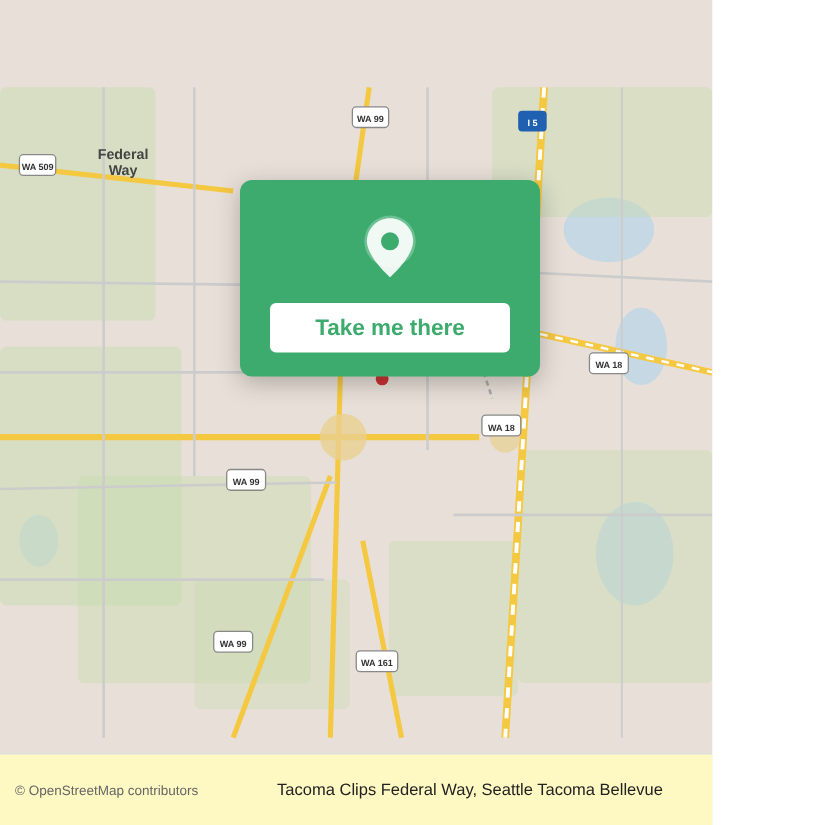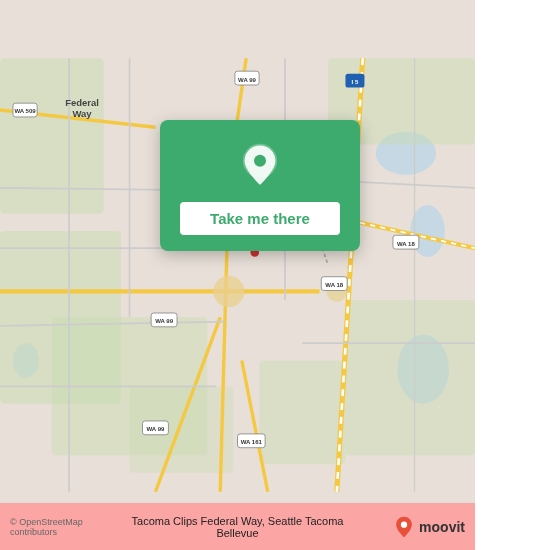--- a/index.html
+++ b/index.html
@@ -62,21 +62,21 @@
       width: 100%;
       text-align: center;
     }
 
     
     #bottom-bar {
       position: absolute;
       bottom: 0;
       left: 0;
       width: 100%;
-      background: #fca5a5;
+      background: #fef9c3;
       height: 48px;
       display: flex;
       align-items: center;
       padding: 0 10px;
       border-top: 1px solid #ddd;
       z-index: 20;
     }
 
     #copyright {
       font-size: 10px;
@@ -205,22 +205,14 @@
     </svg>
 
     <button id="take-me-there-btn">Take me there</button>
   </div>
 
   <div id="bottom-bar">
     <span id="copyright" style="font-size:9px; color:#666;">© OpenStreetMap contributors</span>
 
     <span id="location-info" style="font-size:11px; color:#222; font-weight:500; flex:2; text-align:center;">Tacoma Clips Federal Way, Seattle Tacoma Bellevue</span>
 
-    <div id="moovit-logo" style="display:flex; align-items:center; gap:4px; flex:1; justify-content:flex-end;">
-
-      <svg width="22" height="22" viewBox="0 0 22 28" xmlns="http://www.w3.org/2000/svg">
-        <path d="M11 1 C5.5 1 1 5.5 1 11 C1 18 11 27 11 27 C11 27 21 18 21 11 C21 5.5 16.5 1 11 1Z" fill="#e8503a"></path>
-        <circle cx="11" cy="11" r="4" fill="white"></circle>
-      </svg>
-      <span style="font-size:14px; font-weight:700; color:#333; text-transform:lowercase;">moovit</span>
-    </div>
   </div>
 </div>
 
 </body></html>

